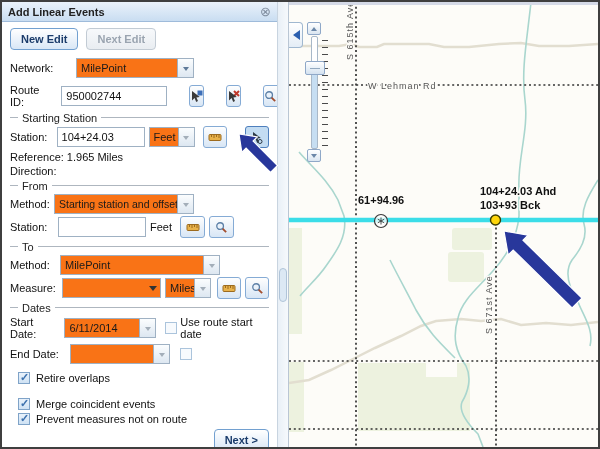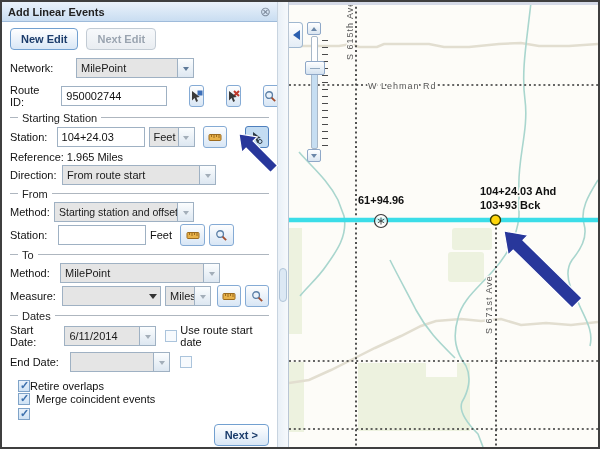--- a/index.html
+++ b/index.html
@@ -17,21 +17,21 @@
 
   .row { display:flex; align-items:center; }
   .lbl { color:#111; }
 
   .btn { height:22px; padding:0 10px; border:1px solid #72a0d0; border-radius:4px;
          background:linear-gradient(#ffffff,#d9e7f6); color:#1b3c6b; font-weight:bold; font-size:11px; }
   .btn.disabled { border-color:#c2cbd4; color:#9aa4b0; background:linear-gradient(#f7f9fb,#e9edf1); font-weight:bold; }
 
   .input { height:20px; border:1px solid #9fb1c3; background:#fff; padding:0 4px; font-size:11px;
            font-family:"Liberation Sans",sans-serif; color:#111; }
-  .select { display:flex; height:20px; border:1px solid #9fb1c3; background:#e5e5e5; align-items:stretch; }
+  .select { display:flex; height:20px; border:1px solid #9fb1c3; background:#f97316; align-items:stretch; }
   .select .txt { flex:1; padding:3px 4px 0 4px; white-space:nowrap; overflow:hidden; }
   .dd { width:16px; background:linear-gradient(#fbfdfe,#dde7f1); border-left:1px solid #9fb1c3;
         display:flex; align-items:center; justify-content:center; }
   .dd i { width:0; height:0; border:3px solid transparent; border-top:4px solid #5e7a99; margin-top:4px; }
   .dd.dim i { border-top-color:#a3aeb9; }
   .combo-arrow { width:14px; display:flex; align-items:center; justify-content:center; }
   .combo-arrow i { width:0; height:0; border:4px solid transparent; border-top:5px solid #333; margin-top:5px; }
 
   .ibtn { width:25px; height:22px; border:1px solid #85abd5; border-radius:3px;
           background:linear-gradient(#fefefe,#d8e6f5); display:flex; align-items:center; justify-content:center; }
@@ -154,26 +154,20 @@
           </svg>
         </span>
       </div>
 
       <div class="row" style="margin-bottom:2px; height:13px;">
         <span class="lbl">Reference: 1.965 Miles</span>
       </div>
 
       <div class="row" style="margin-bottom:2px;">
         <span class="lbl" style="width:52px;">Direction:</span>
-        <div class="select" style="width:154px;">
-          <span class="txt">From route start</span>
-          <span class="dd dim">
-              <i></i>
-            </span>
-        </div>
       </div>
 
       <div class="sep">From</div>
 
       <div class="row" style="margin:2px 0 2px 0;">
         <span class="lbl" style="width:44px;">Method:</span>
         <div class="select" style="width:140px;">
           <span class="txt" style="font-size:10.5px;">Starting station and offset</span>
           <span class="dd dim">
               <i></i>
@@ -257,30 +251,31 @@
         <span class="lbl" style="width:56px;">End Date:</span>
         <div class="select" style="width:100px;">
           <span class="txt"></span>
           <span class="dd dim">
               <i></i>
             </span>
         </div>
         <span class="cb empty" style="margin-left:6px;"></span>
       </div>
 
-      <div class="row" style="margin-bottom:1px; padding-left:8px;">
+      <div class="row" style="margin-bottom:14px; gap:6px; padding-left:8px;">
         <span class="cb checked"></span>
         <span class="lbl">Retire overlaps</span>
       </div>
       <div class="row" style="margin-bottom:3px; gap:6px; padding-left:8px;">
         <span class="cb checked"></span>
         <span class="lbl">Merge coincident events</span>
       </div>
       <div class="row" style="margin-bottom:4px; gap:6px; padding-left:8px;">
         <span class="cb checked"></span>
+        <span class="lbl">Prevent measures not on route</span>
       </div>
 
       <div class="row" style="justify-content:flex-end; margin-top:4px;align-items:flex-end;">
         <button class="btn">Next &gt;</button>
       </div>
 
     </div>
   </div>
 
   <div class="vscroll">

